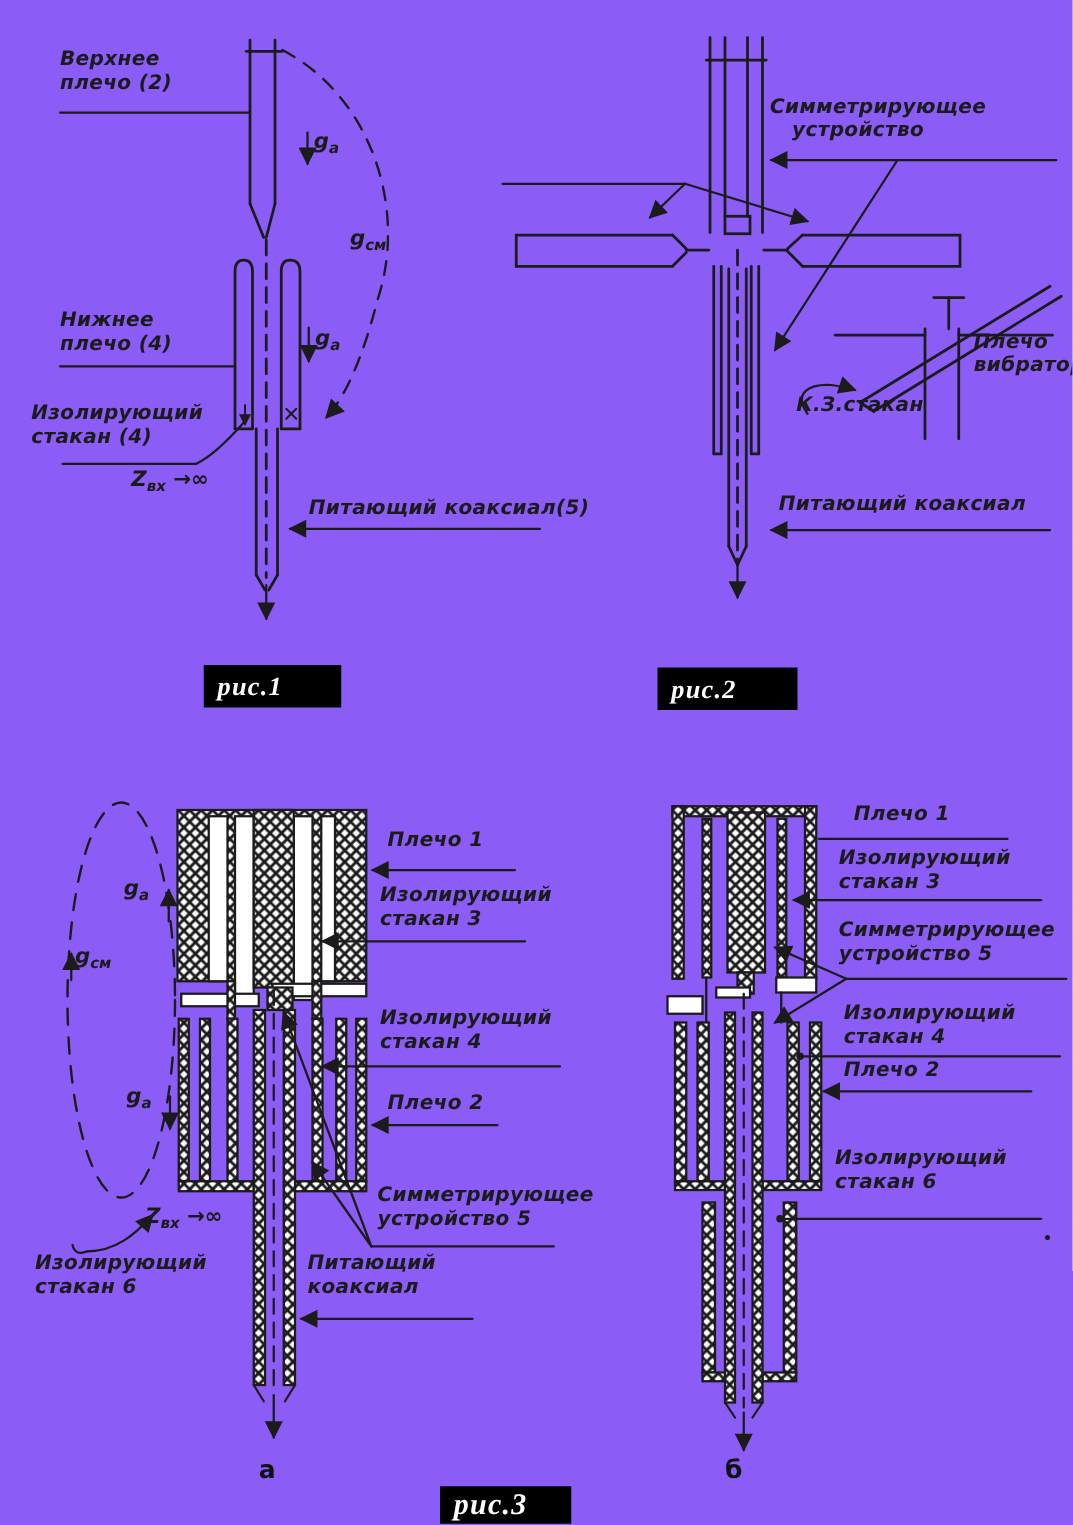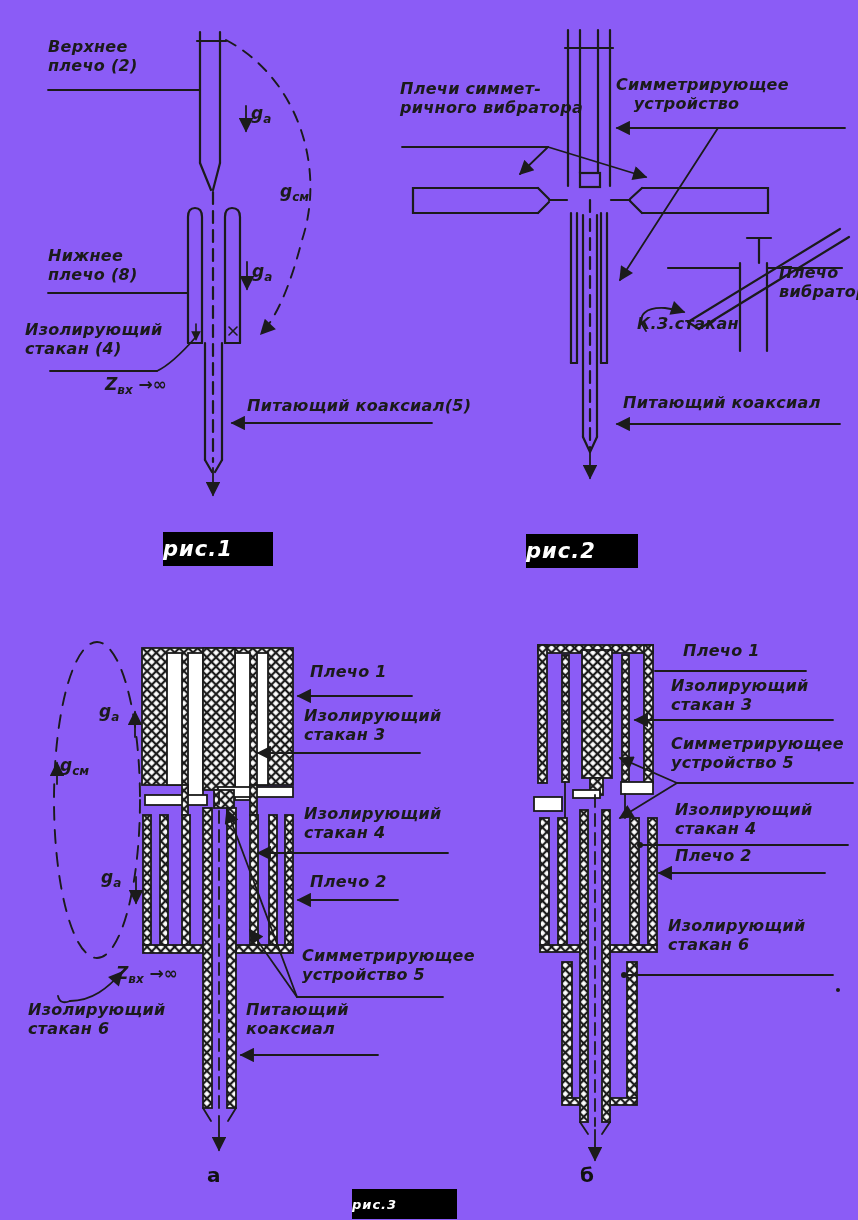--- a/index.html
+++ b/index.html
@@ -5,22 +5,22 @@
   html,body{margin:0;padding:0;background:#e8e8e8;}
   #page{position:relative;width:858px;height:1220px;background:#8b5cf6;overflow:hidden;
         font-family:"DejaVu Sans",sans-serif;}
   #art{position:absolute;left:0;top:0;}
   .lbl{position:absolute;font-style:italic;font-weight:bold;font-size:16px;line-height:1.16;
        color:#1b1b1b;white-space:pre-line;letter-spacing:.3px;}
   .pre{white-space:pre-wrap;}
   .sym{position:absolute;font-style:italic;font-weight:bold;font-size:17px;color:#1b1b1b;text-align:right;}
   .sym .sub{font-size:12px;vertical-align:-4px;letter-spacing:0;}
   .caption{position:absolute;background:#000000;color:#ffffff;display:flex;align-items:center;
-       font-style:italic;font-weight:bold;font-size:21px;letter-spacing:1px;
-       box-sizing:border-box;}
+       font-style:italic;font-weight:bold;font-size:21px;letter-spacing:1px;padding-left:11px;
+       box-sizing:border-box;font-family:Liberation Serif, serif;}
   .sublbl{position:absolute;font-weight:bold;font-size:20px;color:#111;}
 </style>
 </head>
 <body>
 
 <div id="page">
 
 <svg id="art" width="858" height="1220" viewBox="0 0 858 1220" fill="none" stroke="#1b1b1b" stroke-width="2.2" stroke-linecap="round">
   <defs>
     <marker id="ah" viewBox="0 0 10 10" refX="9" refY="5" markerWidth="9" markerHeight="8" orient="auto">
@@ -236,32 +236,30 @@
       <line x1="833" y1="975" x2="624" y2="975"></line>
       <circle cx="624" cy="975" r="3" fill="#1b1b1b" stroke="none"></circle>
       <circle cx="838" cy="990" r="2" fill="#1b1b1b" stroke="none"></circle>
     </g>
   </g>
 </svg>
 
 <div class="lbl" style="left:48px;top:38px">Верхнее
 плечо (2)</div>
 <div class="lbl" style="left:48px;top:247px">Нижнее
-плечо (8)</div>
+плечо (4)</div>
 <div class="lbl" style="left:25px;top:321px">Изолирующий
 стакан (4)</div>
 <div class="lbl" style="left:247px;top:397px">Питающий коаксиал(5)</div>
 <div class="sym" style="left:251px;top:103px"><span>g</span><span class="sub">а</span></div>
 <div class="sym" style="left:280px;top:181px"><span>g</span><span class="sub">см</span></div>
 <div class="sym" style="left:252px;top:261px"><span>g</span><span class="sub">а</span></div>
 <div class="sym" style="left:105px;top:374px"><span>Z</span><span class="sub">вх</span><span> →∞</span></div>
 <div class="caption" style="left:163px;top:532px;width:110px;height:34px">рис.1</div>
 
-<div class="lbl" style="left:400px;top:80px">Плечи симмет-
-ричного вибратора</div>
 <div class="lbl pre" style="left:616px;top:76px">Симметрирующее
    устройство</div>
 <div class="lbl" style="left:779px;top:264px">Плечо
 вибратора</div>
 <div class="lbl" style="left:637px;top:315px">К.З.стакан</div>
 <div class="lbl" style="left:623px;top:394px">Питающий коаксиал</div>
 <div class="caption" style="left:526px;top:534px;width:112px;height:34px">рис.2</div>
 
 <div class="lbl" style="left:310px;top:663px">Плечо 1</div>
 <div class="lbl" style="left:304px;top:707px">Изолирующий
@@ -286,15 +284,15 @@
 <div class="lbl" style="left:671px;top:735px">Симметрирующее
 устройство 5</div>
 <div class="lbl" style="left:675px;top:801px">Изолирующий
 стакан 4</div>
 <div class="lbl" style="left:675px;top:847px">Плечо 2</div>
 <div class="lbl" style="left:668px;top:917px">Изолирующий
 стакан 6</div>
 
 <div class="sublbl" style="left:207px;top:1163px">а</div>
 <div class="sublbl" style="left:580px;top:1163px">б</div>
-<div class="caption" style="left:352px;top:1189px;width:105px;height:30px;font-size:13px">рис.3</div>
+<div class="caption" style="left:352px;top:1189px;width:105px;height:30px;font-size:24px">рис.3</div>
 
 </div>
 
 </body></html>

